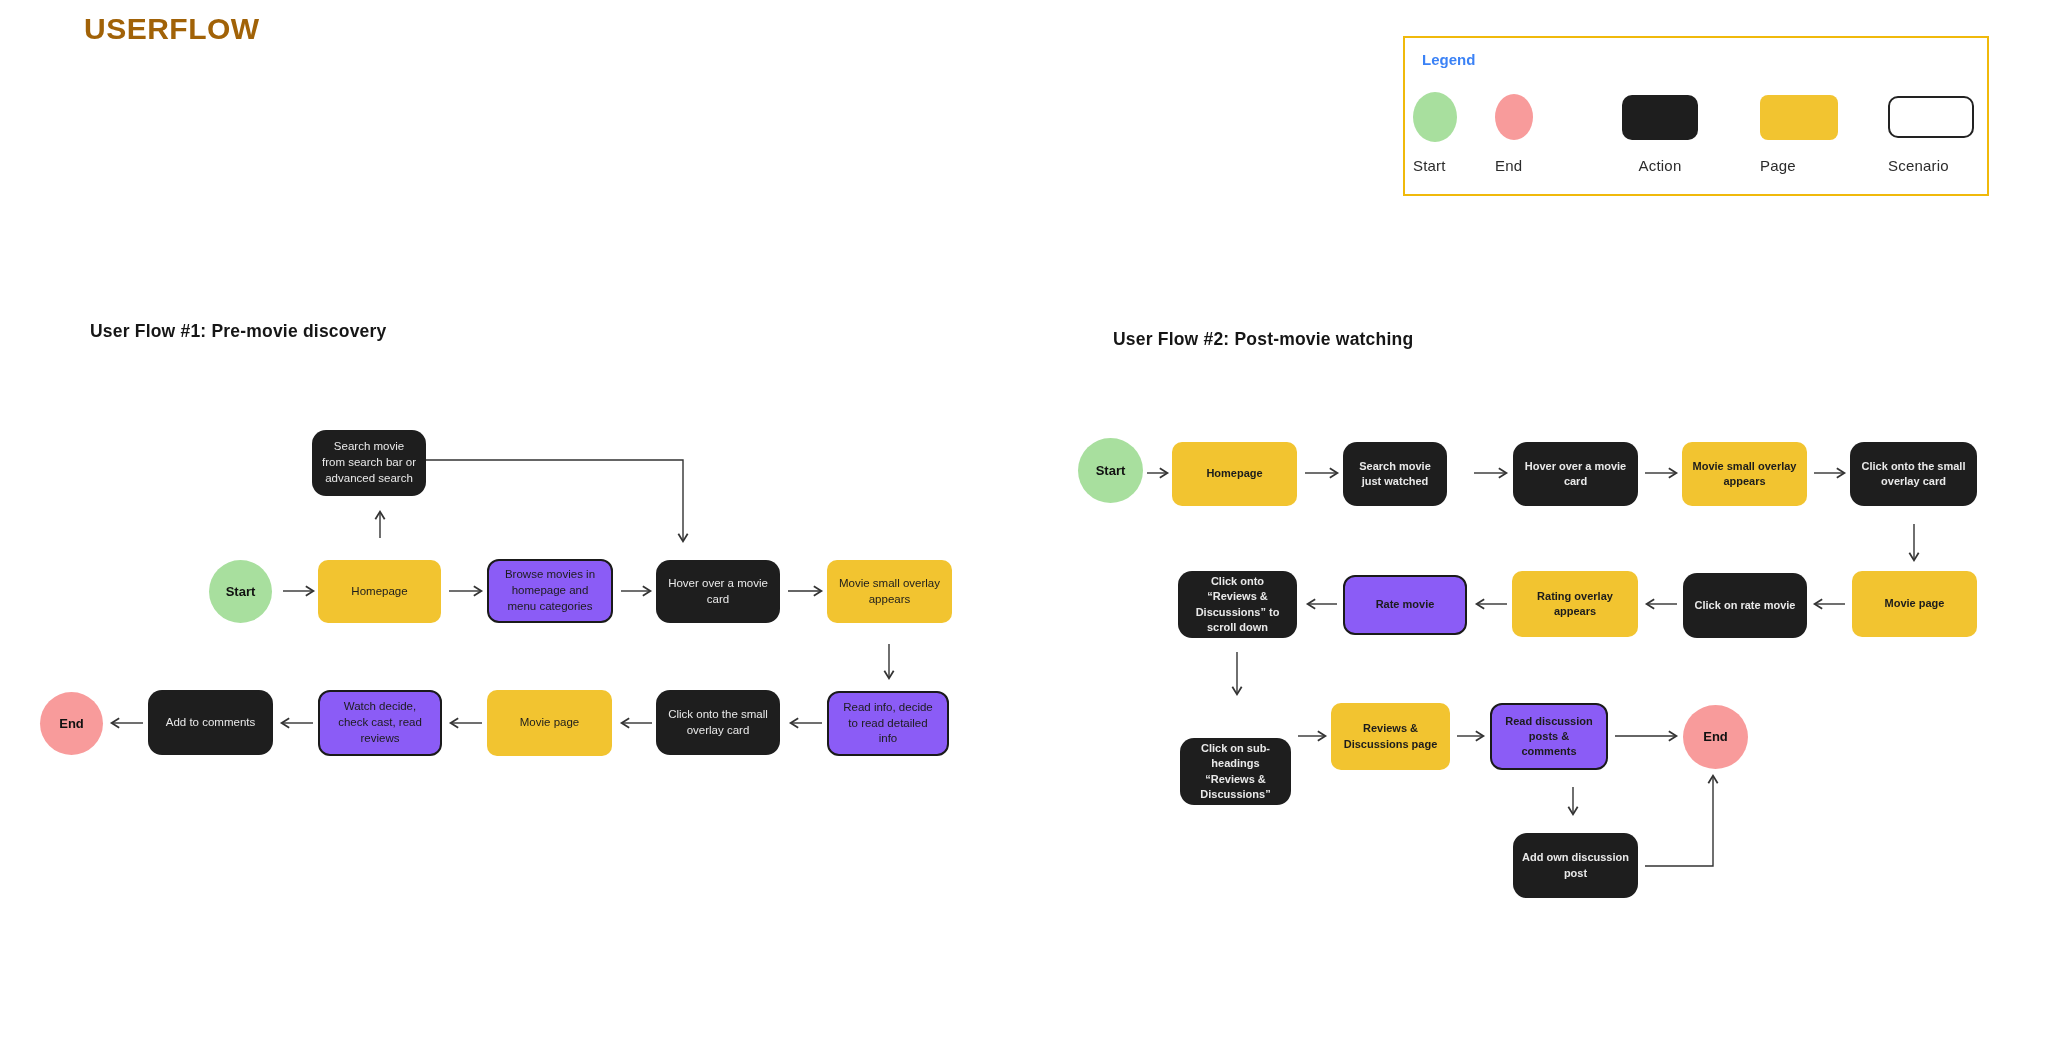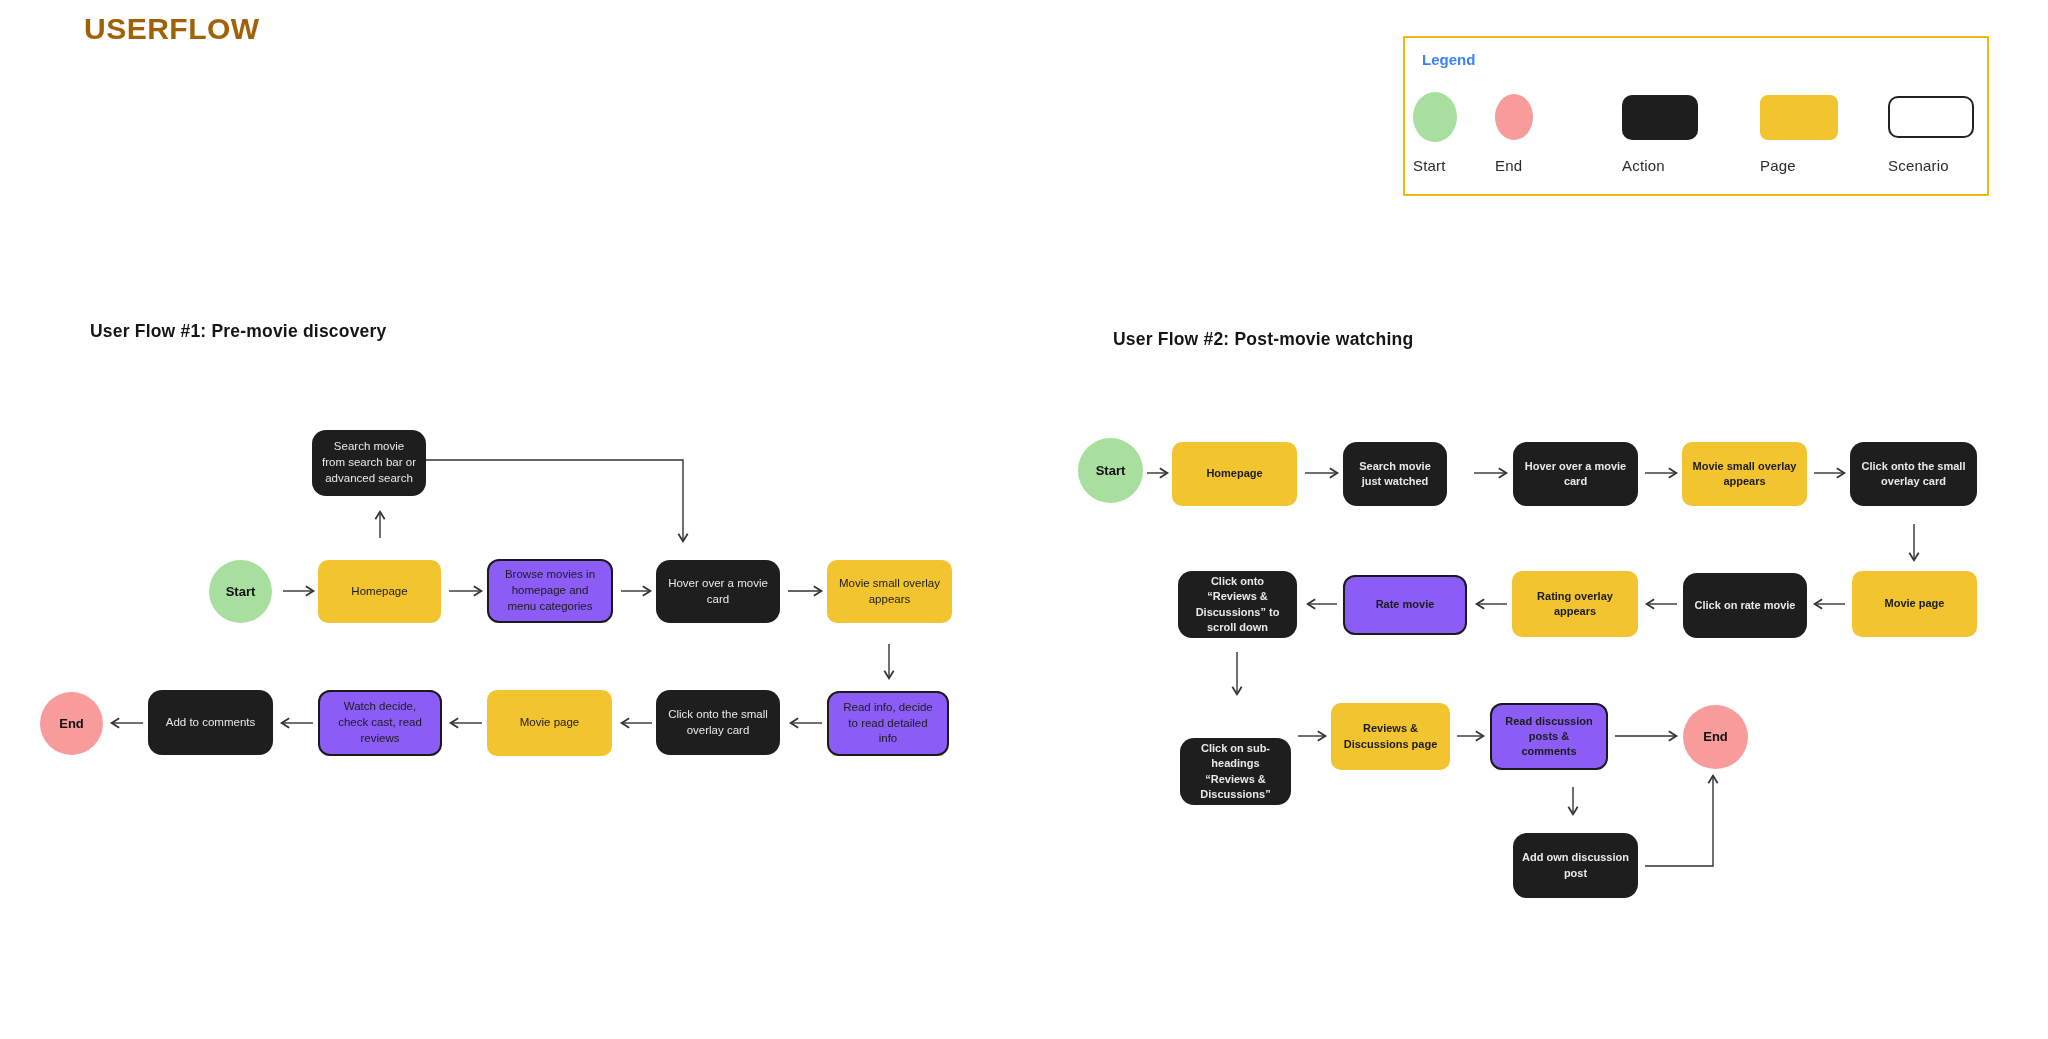--- a/index.html
+++ b/index.html
@@ -60,21 +60,21 @@
           <div class="swatch start"></div>
         </div>
         <div class="legend-label">Start</div>
       </div>
       <div class="legend-item" style="left: 90px;">
         <div class="swatch-wrap">
           <div class="swatch end"></div>
         </div>
         <div class="legend-label">End</div>
       </div>
-      <div class="legend-item" style="left: 217px;">
+      <div class="legend-item" style="left: 217px; align-items: center;">
         <div class="swatch-wrap">
           <div class="swatch action"></div>
         </div>
         <div class="legend-label">Action</div>
       </div>
       <div class="legend-item" style="left: 355px;">
         <div class="swatch-wrap">
           <div class="swatch page"></div>
         </div>
         <div class="legend-label">Page</div>

